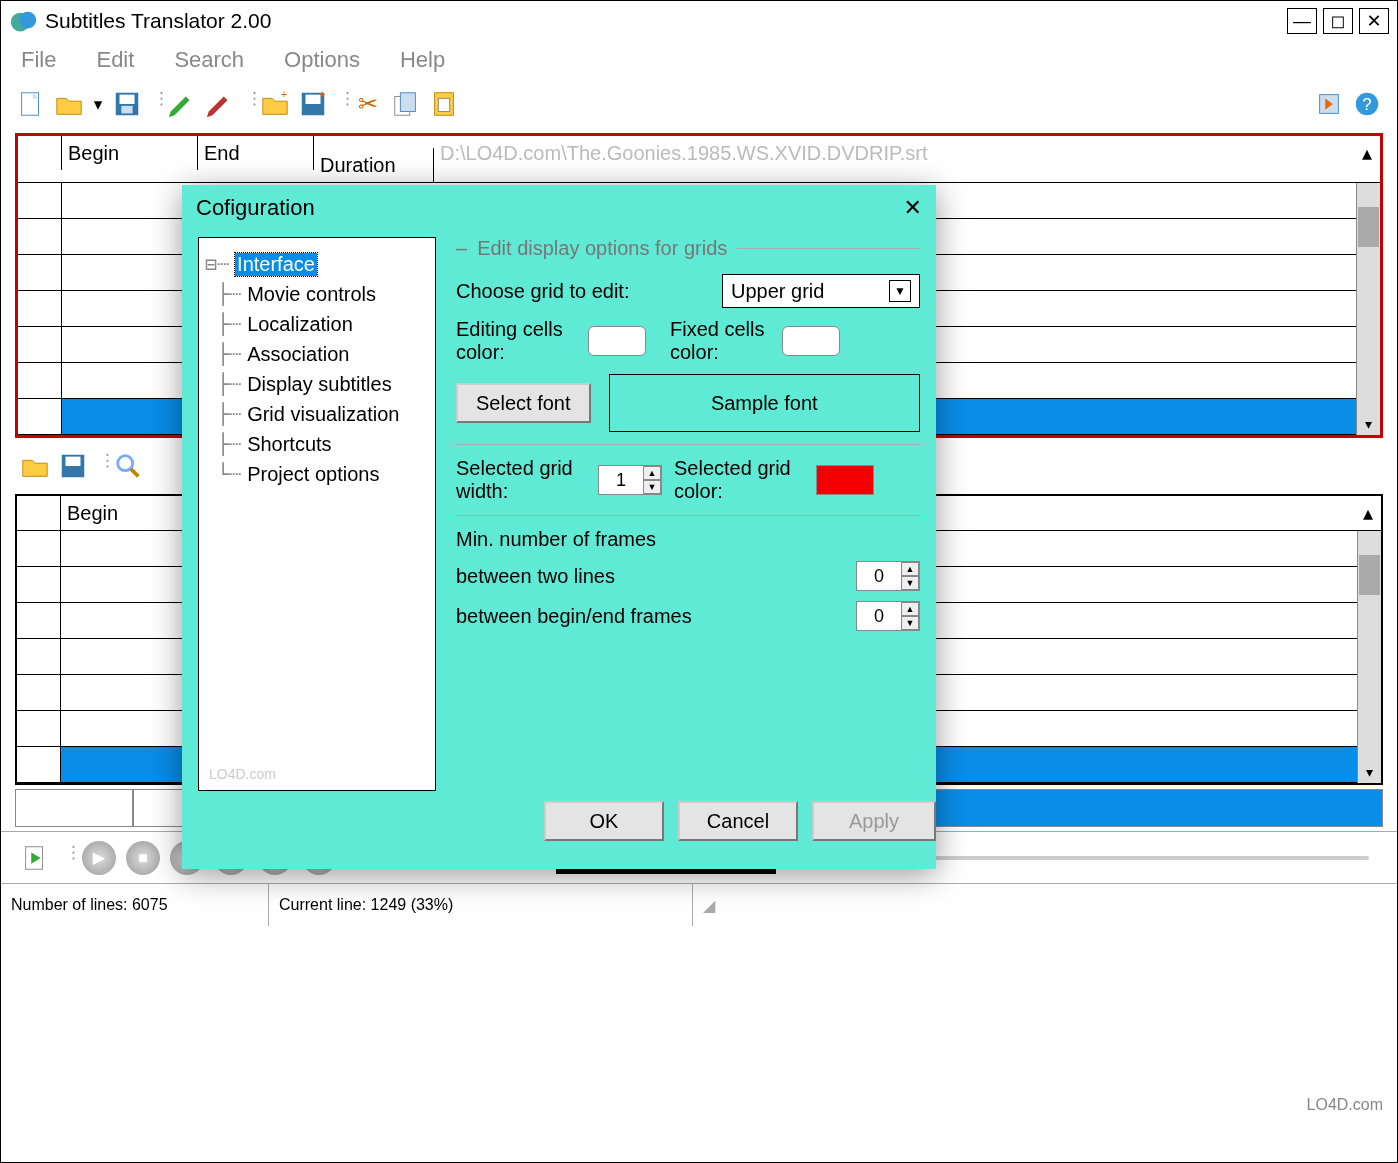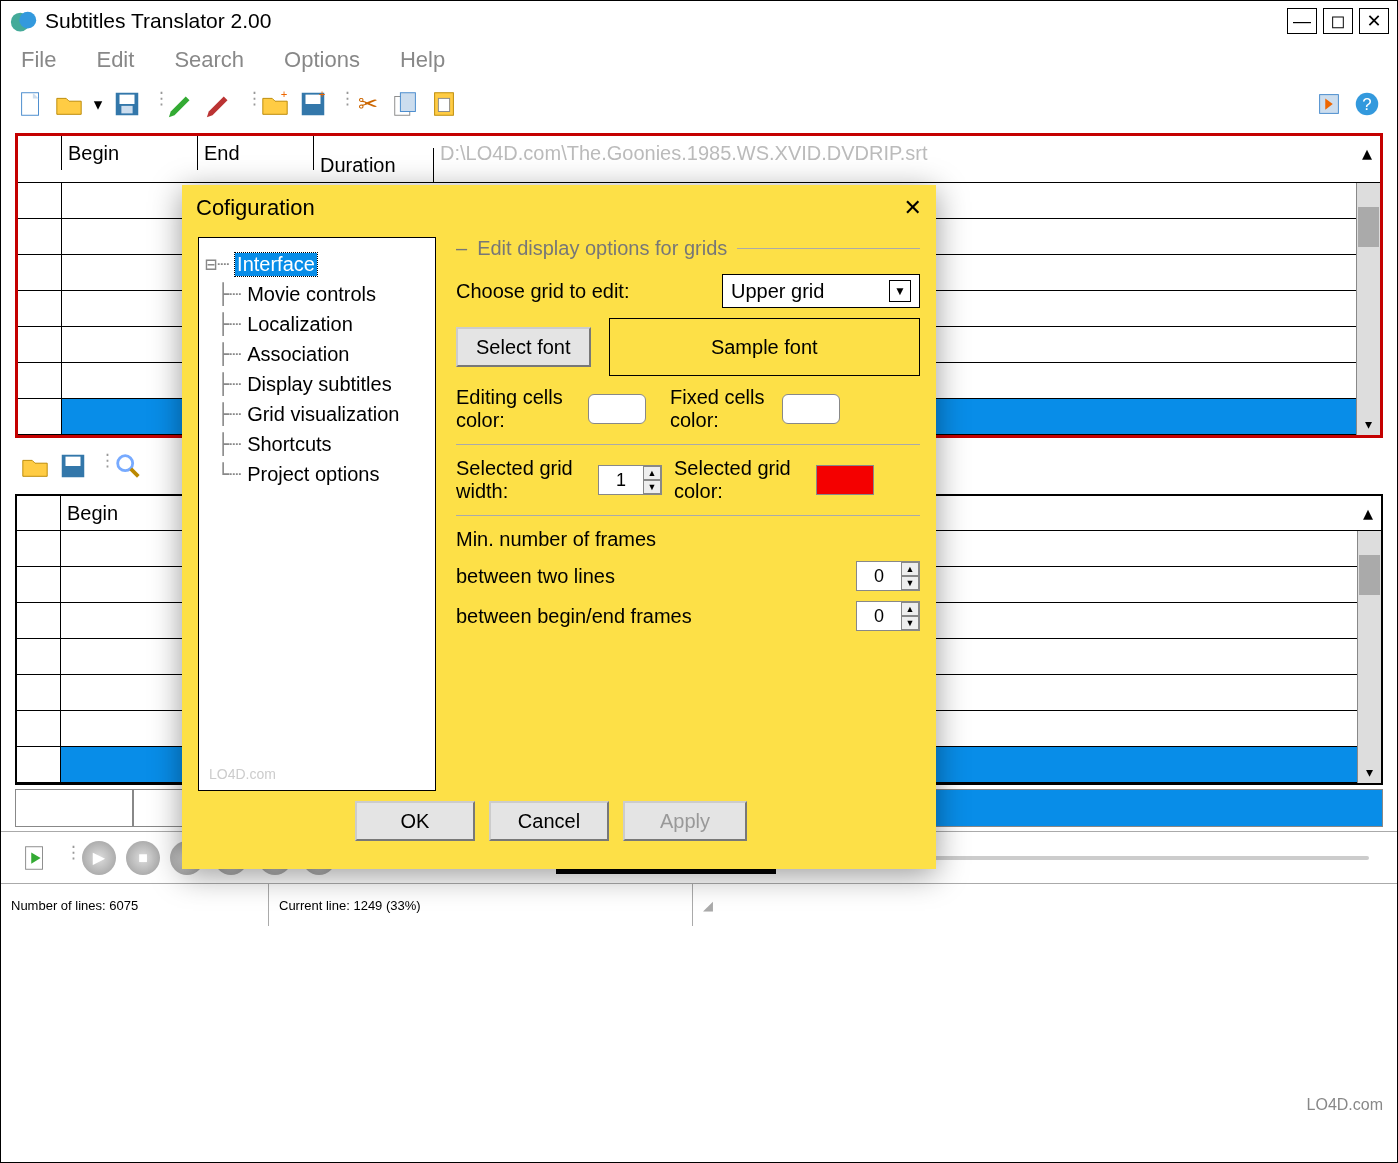--- a/index.html
+++ b/index.html
@@ -53,31 +53,31 @@
 .edit-cell { border:1px solid #888; padding:4px 8px; height:38px; display:flex; align-items:center; }
 .edit-cell.num { width:118px; }
 .edit-cell.time { width:218px; text-align:center; justify-content:center;}
 .edit-cell.text { flex:1; background:#088de8; }
 .player-bar { display:flex; align-items:center; gap:10px; padding:6px 18px; height:52px; border-top:1px solid #aaa;}
 .round-btn { width:34px; height:34px; border-radius:50%; background:radial-gradient(#ddd,#999); display:flex; align-items:center; justify-content:center; color:#fff; font-size:16px; cursor:pointer;}
 .movie-status { background:#000; color:#fff; padding:4px 10px; height:32px; display:flex; align-items:center; font-size:16px; width:220px;}
 .movie-status .speed { margin-left:auto; }
 .slider-track { flex:1; height:4px; background:#ccc; border-radius:2px; position:relative; margin:0 10px;}
 .slider-thumb { position:absolute; width:18px; height:18px; border-radius:50%; background:radial-gradient(#fff,#999); top:-7px; left:0; }
-.status-bar { display:flex; border-top:1px solid #aaa; font-size:13px; }
+.status-bar { display:flex; border-top:1px solid #aaa; font-size:16px; }
 .status-cell { border-right:1px solid #aaa; padding:6px 10px; height:42px; display:flex; align-items:center;}
 .status-cell.c1 { width:268px; }
 .status-cell.c2 { width:424px; }
 .status-cell.c3 { flex:1; }
 .status-cell.c4 { width:90px; border-right:none;}
 .watermark { position:absolute; right:14px; bottom:48px; color:#888; font-size:16px;}
 
 .dialog {
   position:absolute; left:181px; top:184px; width:754px; height:684px;
-  background:#fde047; box-shadow:0 6px 30px rgba(0,0,0,.4); z-index:100;
+  background:#5eead4; box-shadow:0 6px 30px rgba(0,0,0,.4); z-index:100;
 }
 .dlg-title { display:flex; align-items:center; padding:10px 14px; font-size:22px;}
 .dlg-title .close { margin-left:auto; font-size:22px; cursor:pointer;}
 .dlg-body { display:flex; padding: 6px 16px 10px 16px; gap:20px; height:570px;}
 .dlg-tree { border:1px solid #000; width:238px; background:#fff; padding:8px 6px; position:relative;}
 .tree-item { display:flex; align-items:center; margin:6px 0; font-size:20px; cursor:pointer;}
 .tree-branch { color:#888; font-family:monospace; margin-right:6px; }
 .tree-item.selected span.lbl { background:#088de8; color:#fff; outline:1px dotted #000; padding:0 2px;}
 .tree-watermark { position:absolute; left:10px; bottom:8px; color:#ccc; font-size:14px;}
 .dlg-right { flex:1; font-size:20px;}
@@ -90,21 +90,21 @@
 .color-swatch { width:58px; height:30px; border:1px solid #888; border-radius:6px; background:#fff; cursor:pointer; }
 .color-swatch.red { background:#f40000; border-radius:0;}
 .btn3d { background:#e4e4e4; border:2px outset #ccc; padding:6px 18px; font-size:20px; cursor:pointer; height:40px;}
 .btn3d.disabled { color:#999; cursor:default;}
 .sample-box { border:1px solid #000; flex:1; height:58px; display:flex; align-items:center; justify-content:center; margin-left:16px;}
 .spinner { display:flex; border:1px solid #888;}
 .spinner input { width:44px; height:28px; border:none; text-align:center; font-size:18px;}
 .spinner .sp-btns { display:flex; flex-direction:column;}
 .spinner .sp-btn { width:18px; height:14px; border:1px solid #888; font-size:9px; display:flex; align-items:center; justify-content:center; cursor:pointer; background:#eee;}
 .hr { height:1px; background:#aaa; margin:12px 0;}
-.dlg-buttons { display:flex; justify-content:center; gap:14px; padding:0 16px 14px 0;}
+.dlg-buttons { display:flex; justify-content:flex-end; gap:14px; padding:0 0 14px 0;}
 svg.ico{width:30px;height:30px;}
 </style>
 </head>
 <body>
 
 <div class="titlebar">
   <span class="app-icon">
     <svg class="ico" viewBox="0 0 32 32">
         <circle cx="12" cy="16" r="10" fill="#4a9"></circle>
         <circle cx="20" cy="14" r="9" fill="#39d"></circle>
@@ -436,29 +436,29 @@
       </div>
       <div class="row">
         <span class="lbl2">Choose grid to edit:</span>
         <div style="flex:1"></div>
         <div class="combo">
           <span>Upper grid</span>
           <span class="arrow">▼</span>
         </div>
       </div>
       <div class="row">
-        <button class="btn3d">Select font</button>
-        <div class="sample-box">Sample font</div>
-      </div>
-      <div class="row">
         <span style="width:130px">Editing cells color:</span>
         <div class="color-swatch"></div>
         <div style="width:20px"></div>
         <span style="width:110px">Fixed cells color:</span>
         <div class="color-swatch"></div>
+      </div>
+      <div class="row">
+        <button class="btn3d">Select font</button>
+        <div class="sample-box">Sample font</div>
       </div>
       <div class="hr"></div>
       <div class="row">
         <span style="width:140px">Selected grid width:</span>
         <div class="spinner">
           <input value="1" style="">
           <div class="sp-btns">
               <div class="sp-btn">▲</div>
               <div class="sp-btn">▼</div>
             </div>

